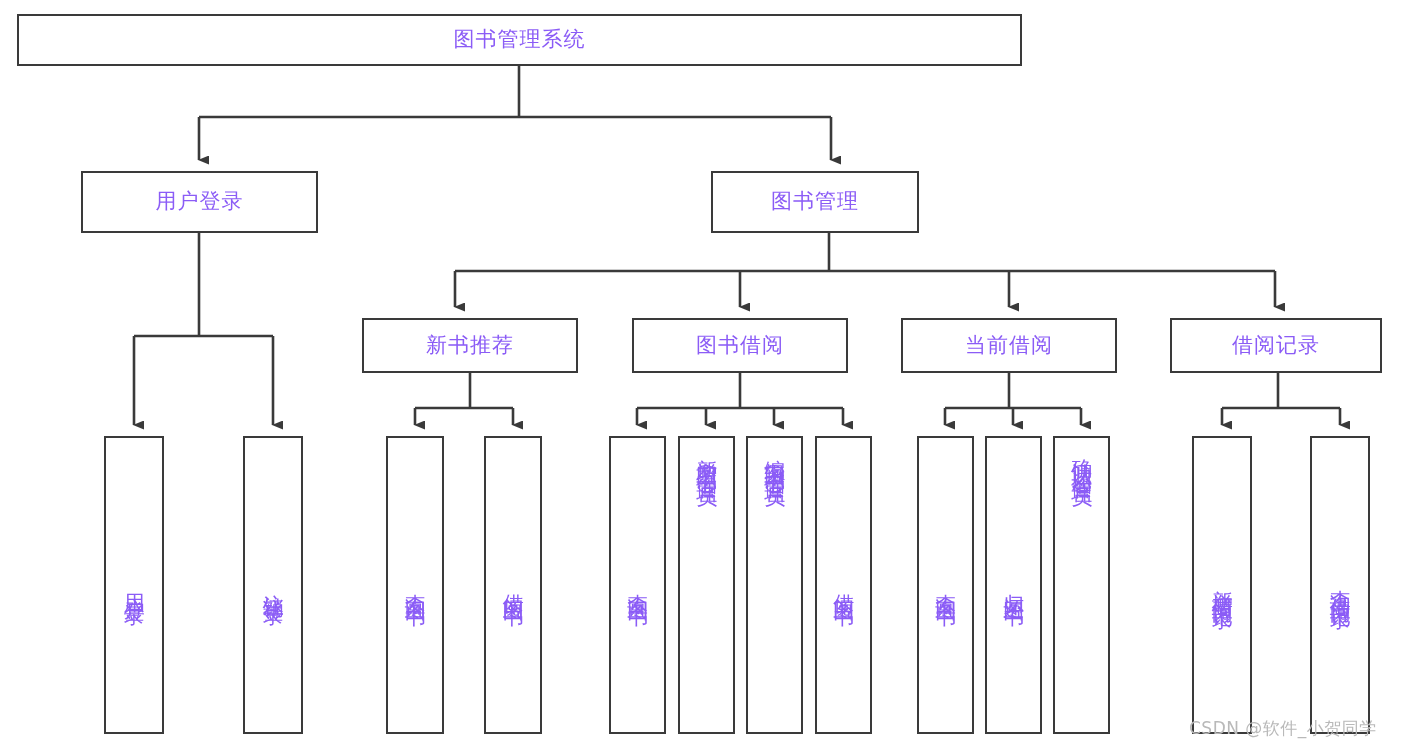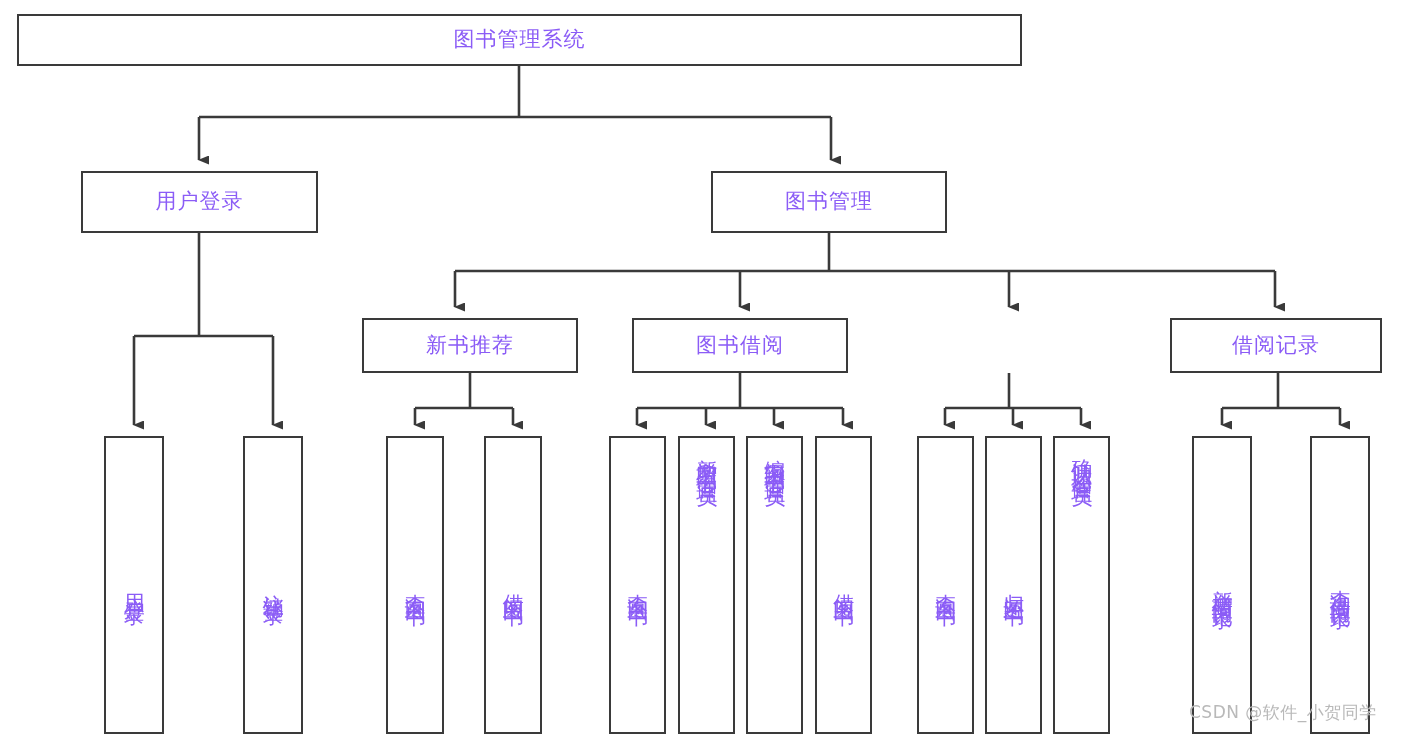--- a/index.html
+++ b/index.html
@@ -121,29 +121,32 @@
     </g>
   </svg>
 
   <div class="node horiz root" style="left:17px; top:14px; width:1005px; height:52px;">
     <span>图书管理系统</span>
   </div>
 
   <div class="node horiz" style="left:81px; top:171px; width:237px; height:62px;">
     <span>用户登录</span>
   </div>
-  <div class="node horiz" style="left:711px; top:171px; width:236px; height:62px;">
+  <div class="node horiz" style="left:711px; top:171px; width:208px; height:62px;">
     <span>图书管理</span>
   </div>
 
   <div class="node horiz" style="left:362px; top:318px; width:216px; height:55px;">
     <span>新书推荐</span>
   </div>
   <div class="node horiz" style="left:632px; top:318px; width:216px; height:55px;">
     <span>图书借阅</span>
+  </div>
+  <div class="node horiz" style="left:901px; top:318px; width:216px; height:55px;">
+    <span>当前借阅</span>
   </div>
   <div class="node horiz" style="left:1170px; top:318px; width:212px; height:55px;">
     <span>借阅记录</span>
   </div>
 
   <div class="node vert mid" style="left:104px; top:436px; width:60px; height:298px;">
     <span>用户登录</span>
   </div>
   <div class="node vert mid" style="left:243px; top:436px; width:60px; height:298px;">
     <span>注销登录</span>
@@ -179,15 +182,15 @@
     <span>确认归还（管理员）</span>
   </div>
 
   <div class="node vert mid" style="left:1192px; top:436px; width:60px; height:298px;">
     <span>新增借阅记录</span>
   </div>
   <div class="node vert mid" style="left:1310px; top:436px; width:60px; height:298px;">
     <span>查询借阅记录</span>
   </div>
 
-  <div class="watermark" style="left:1189px; top:701px;">CSDN @软件_小贺同学</div>
+  <div class="watermark" style="left:1189px; top:717px;">CSDN @软件_小贺同学</div>
 
 </div>
 
 </body></html>

